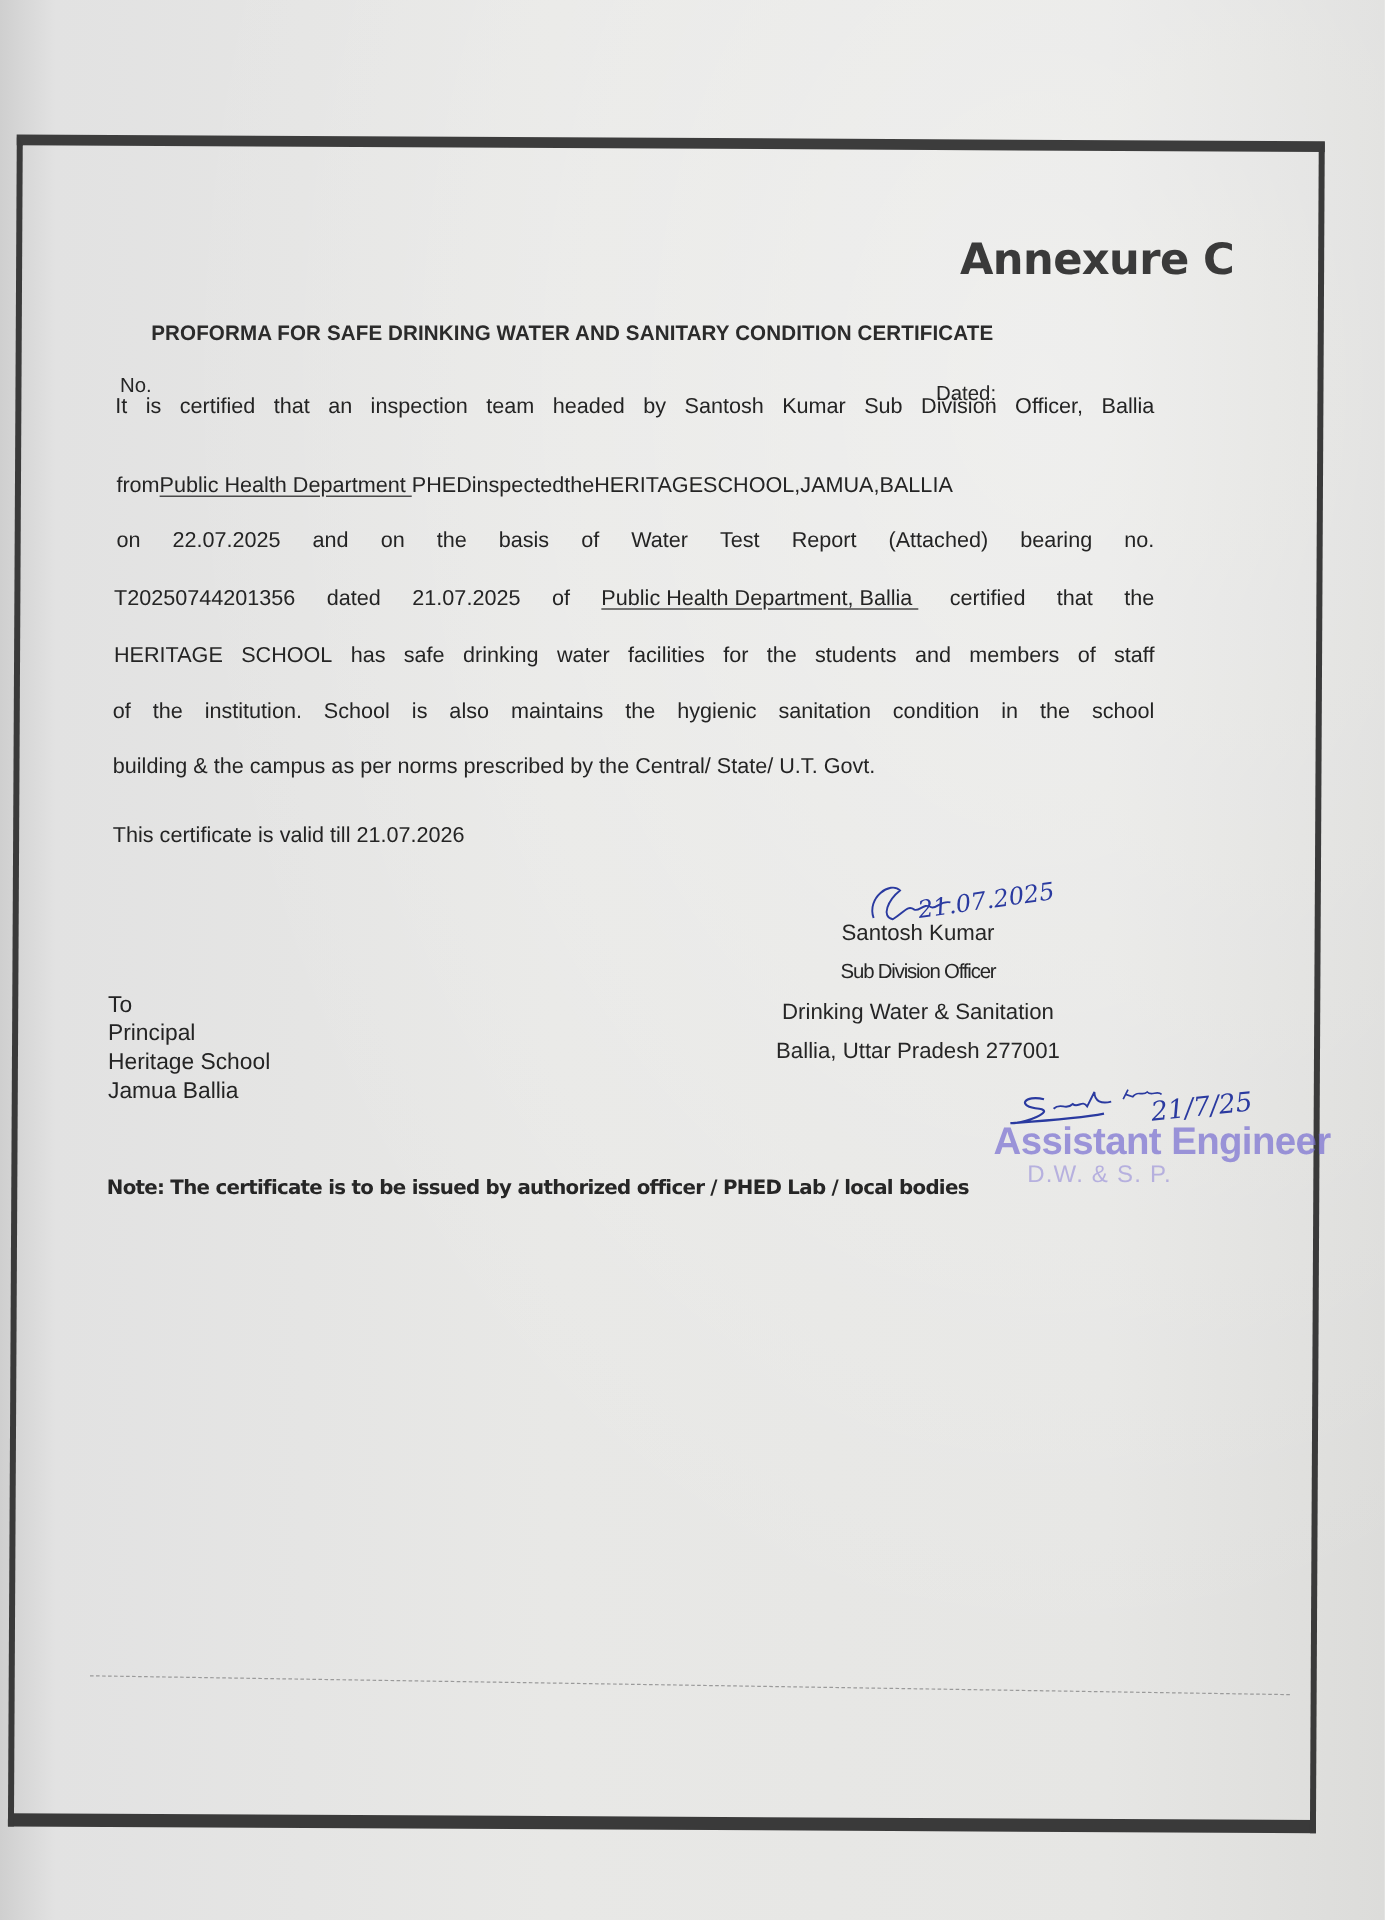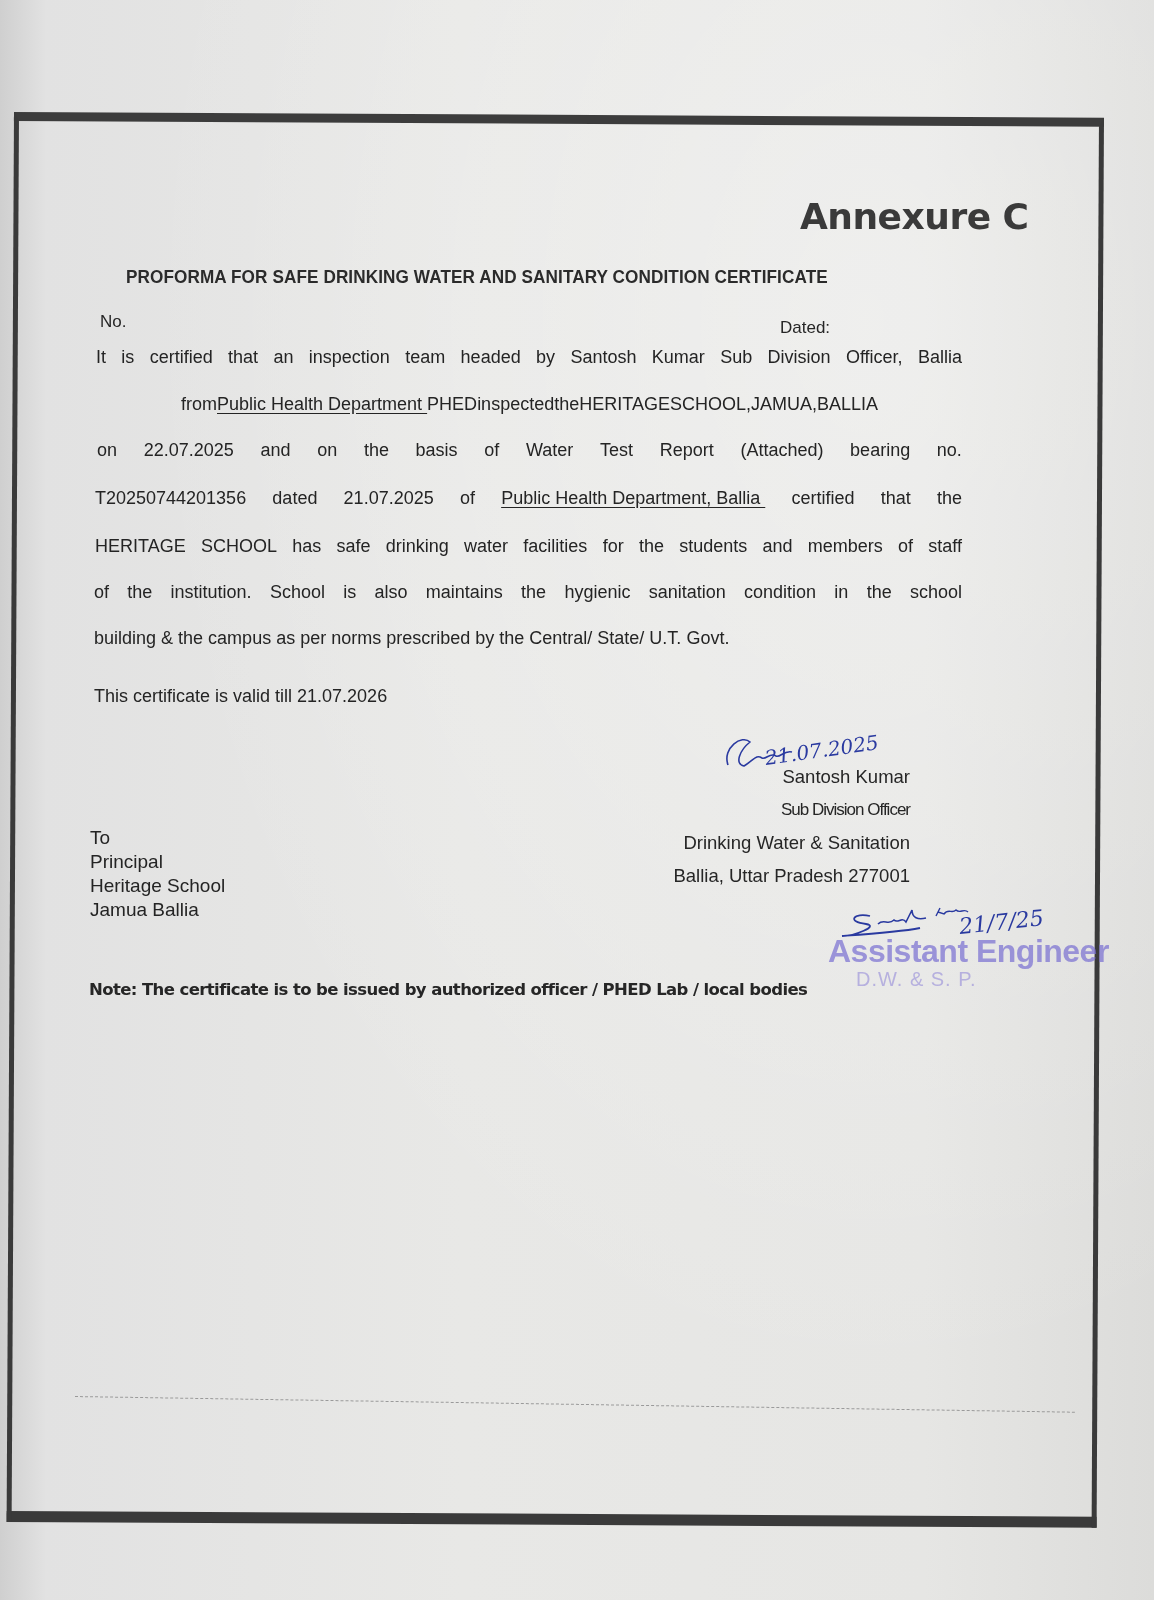--- a/index.html
+++ b/index.html
@@ -41,21 +41,21 @@
   .dated { position: absolute; left: 780px; top: 318px; font-size: 17px; color: #262626; }
   .para-line {
     position: absolute; left: 96px; width: 866px;
     font-size: 18px; color: #242424;
     text-align: justify; text-align-last: justify; white-space: nowrap;
     display: flex; justify-content: space-between;
   }
   .para-line span { white-space: pre; }
   .u { text-decoration: underline; text-underline-offset: 3px; }
   .valid { position: absolute; left: 94px; top: 686px; font-size: 18px; color: #242424; }
-  .sig-block { position: absolute; left: 620px; top: 760px; width: 290px; text-align: right; color: #262626; }
+  .sig-block { position: absolute; left: 620px; top: 760px; width: 290px; text-align: center; color: #262626; }
   .sig-block div { font-size: 18.5px; height: 33px; line-height: 33px; }
   .sig-block .sdo { font-size: 17px; letter-spacing: -1px; }
   .to-block { position: absolute; left: 90px; top: 826px; font-size: 19px; line-height: 24px; color: #242424; }
   .note {
     position: absolute; left: 89px; top: 980px;
     font-size: 16.5px; font-weight: bold; color: #262626;
     font-family: "DejaVu Sans", sans-serif; letter-spacing: -0.6px;
   }
   .sig1 { position: absolute; left: 720px; top: 720px; width: 190px; height: 60px; }
   .sig2 { position: absolute; left: 840px; top: 900px; width: 220px; height: 60px; }
@@ -80,25 +80,25 @@
 <div class="paper-shadow"></div>
 <div class="frame"></div>
 
 <div class="content">
   <div class="annex">Annexure C</div>
   <div class="title">PROFORMA FOR SAFE DRINKING WATER AND SANITARY CONDITION CERTIFICATE</div>
   <div class="no">No.</div>
   <div class="dated">Dated:</div>
 
   <div id="body-lines">
-      <div class="para-line" style="top: 347px; left: 96px; width: 866px;">
+      <div class="para-line" style="top: 328px; left: 96px; width: 866px;">
         <span style="width: 100%; display: flex; justify-content: space-between;"><span>It</span><span>is</span><span>certified</span><span>that</span><span>an</span><span>inspection</span><span>team</span><span>headed</span><span>by</span><span>Santosh</span><span>Kumar</span><span>Sub</span><span>Division</span><span>Officer,</span><span>Ballia</span></span>
       </div>
       <div class="para-line" style="top: 394px; left: 97px; width: 865px;">
-        <span style="width: 100%; display: flex; justify-content: center;"><span>from</span><span class="u">Public Health Department </span><span>PHED</span><span>inspected</span><span>the</span><span>HERITAGE</span><span>SCHOOL,</span><span>JAMUA,</span><span>BALLIA</span></span>
+        <span style="width: 100%; display: flex; justify-content: flex-start;"><span>from</span><span class="u">Public Health Department </span><span>PHED</span><span>inspected</span><span>the</span><span>HERITAGE</span><span>SCHOOL,</span><span>JAMUA,</span><span>BALLIA</span></span>
       </div>
       <div class="para-line" style="top: 440px; left: 97px; width: 865px;">
         <span style="width: 100%; display: flex; justify-content: space-between;"><span>on</span><span>22.07.2025</span><span>and</span><span>on</span><span>the</span><span>basis</span><span>of</span><span>Water</span><span>Test</span><span>Report</span><span>(Attached)</span><span>bearing</span><span>no.</span></span>
       </div>
       <div class="para-line" style="top: 488px; left: 95px; width: 867px; align-items: center;">
         <span style="width: 100%; display: flex; justify-content: space-between;"><span>T20250744201356</span><span>dated</span><span>21.07.2025</span><span>of</span><span class="u">Public Health Department, Ballia </span><span>certified</span><span>that</span><span>the</span></span>
       </div>
       <div class="para-line" style="top: 536px; left: 95px; width: 867px;">
         <span style="width: 100%; display: flex; justify-content: space-between;"><span>HERITAGE</span><span>SCHOOL</span><span>has</span><span>safe</span><span>drinking</span><span>water</span><span>facilities</span><span>for</span><span>the</span><span>students</span><span>and</span><span>members</span><span>of</span><span>staff</span></span>
       </div>

